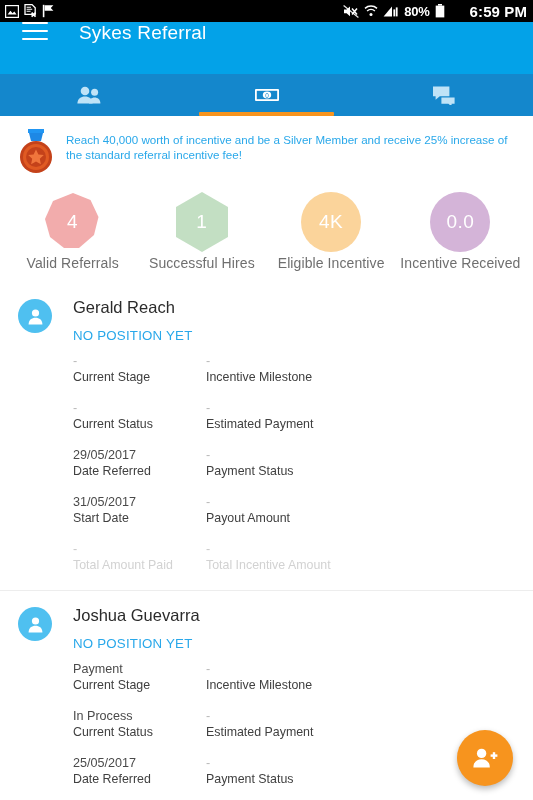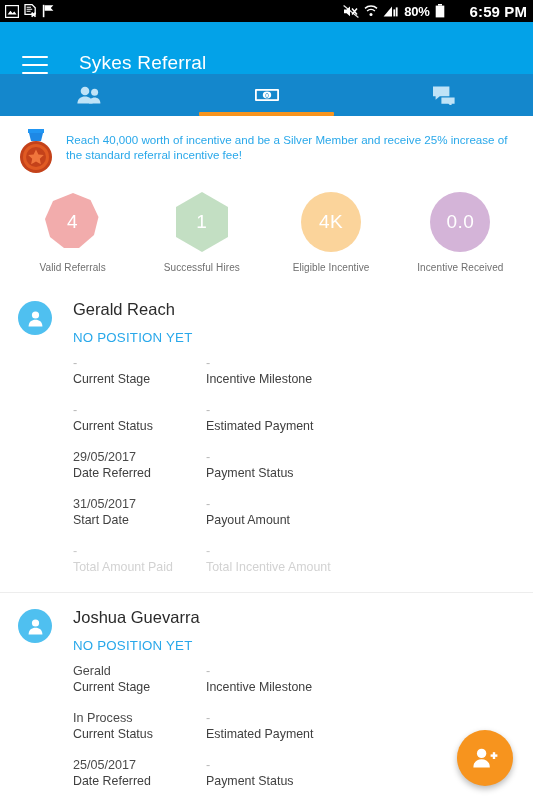--- a/index.html
+++ b/index.html
@@ -20,21 +20,21 @@
   }
   .sb-left { display:flex; align-items:center; gap:5px; }
   .sb-right { display:flex; align-items:center; gap:5px; }
   .sb-ico { display:block; }
   .sb-batt-txt { font-size:13px; font-weight:bold; letter-spacing:-.2px;text-align:right; }
   .sb-clock { font-size:15px; font-weight:bold; letter-spacing:.1px; margin-left:20px; }
 
   
   .appbar {
     height:52px; background:#03A2E8;
-    display:flex; align-items:flex-end; padding-left:22px;
+    display:flex; align-items:flex-start; padding-left:22px;
   }
   .hamburger { width:26px; height:18px; display:flex; flex-direction:column; justify-content:space-between; cursor:pointer; }
   .hamburger i { display:block; height:2px; background:#fff; border-radius:1px; }
   .appbar-title { color:#fff; font-size:19px; margin-left:31px; letter-spacing:.2px; }
 
   
   .tabbar { height:42px; background:#1487CC; display:flex; position:relative; }
   .tab { flex:1; display:flex; align-items:center; justify-content:center; position:relative; cursor:pointer; }
   .tab .tind { position:absolute; left:12%; right:12%; bottom:0; height:4px; background:#F7941E; border-radius:1px; }
   .tab svg { display:block; }
@@ -43,21 +43,21 @@
   .banner { display:flex; padding:11px 14px 6px 12px; align-items:flex-start; }
   .medal { width:48px; height:50px; flex:0 0 48px; }
   .banner-text { font-size:11.6px; line-height:15px; color:#29A8EA; padding-top:5px; padding-left:6px; }
 
   
   .stats { display:flex; padding:8px 8px 12px 8px; }
   .stat { flex:1; display:flex; flex-direction:column; align-items:center; cursor:pointer; }
   .shape { width:62px; height:62px; position:relative; display:flex; align-items:center; justify-content:center; }
   .shape .sv { position:absolute; inset:0; }
   .shape .num { position:relative; color:#fff; font-size:19px; letter-spacing:.5px; }
-  .stat-label { margin-top:9px; font-size:10px; color:#6f6f6f; letter-spacing:.1px; }
+  .stat-label { margin-top:2px; font-size:14px; color:#6f6f6f; letter-spacing:.1px; }
 
   
   .list { }
   .card { padding:14px 0 16px 0; position:relative; }
   .card + .card { border-top:1px solid #ededed; }
   .card-head { display:flex; align-items:flex-start; padding-left:18px; }
   .avatar { width:34px; height:34px; border-radius:50%; background:#4FC0F0; flex:0 0 34px; display:flex; align-items:center; justify-content:center; margin-top:2px; }
   .head-txt { margin-left:21px; }
   .ref-name { font-size:16.5px; color:#2b2b2b; line-height:20px; }
   .ref-pos { font-size:13.3px; color:#29A8EA; line-height:19px; letter-spacing:.2px; margin-top:9px; }
@@ -293,21 +293,21 @@
           </svg>
         </div>
         <div class="head-txt">
           <div class="ref-name">Joshua Guevarra</div>
           <div class="ref-pos">NO POSITION YET</div>
         </div>
       </div>
       <div class="fields">
         <div class="frow">
           <div class="fcell">
-              <div class="fval">Gerald</div>
+              <div class="fval">Payment</div>
               <div class="flabel">Current Stage</div>
             </div>
           <div class="fcell">
               <div class="fval empty">-</div>
               <div class="flabel">Incentive Milestone</div>
             </div>
         </div>
         <div class="frow">
           <div class="fcell">
               <div class="fval">In Process</div>

